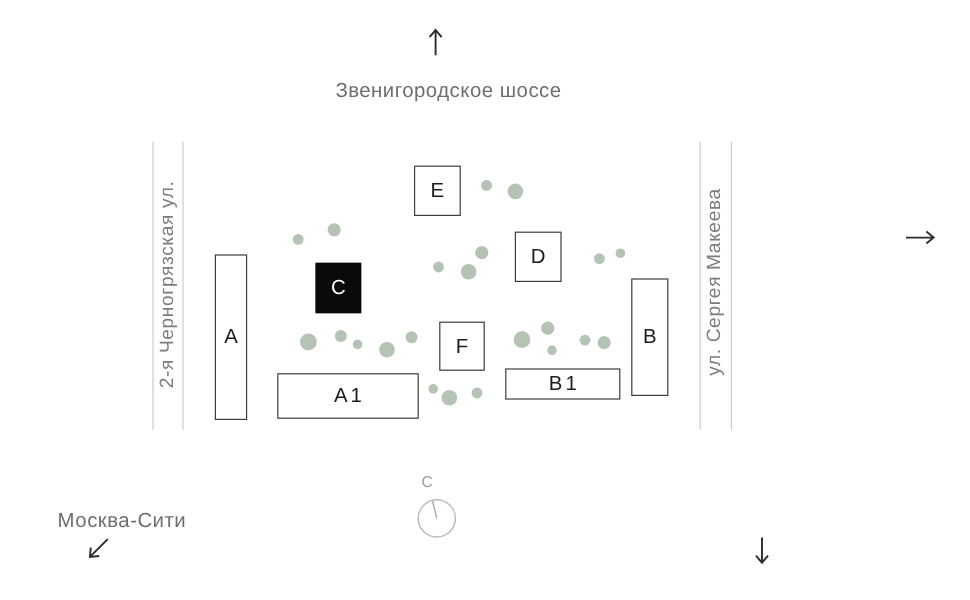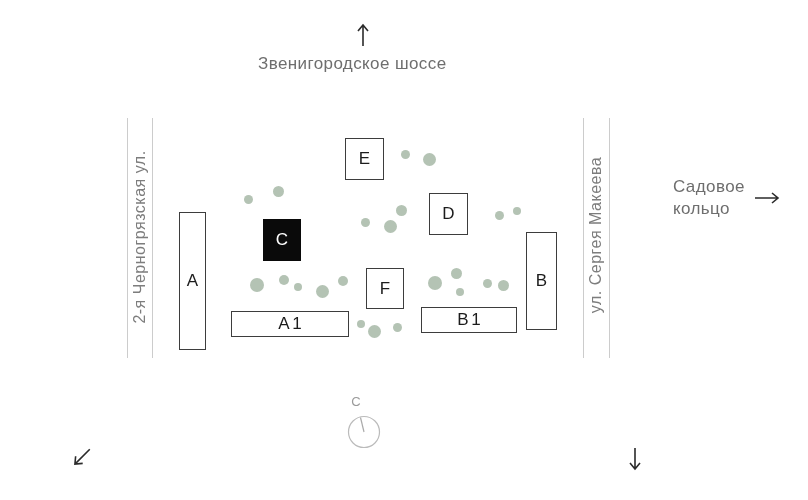--- a/index.html
+++ b/index.html
@@ -31,38 +31,35 @@
   .compass svg{position:absolute;left:0;top:20px;}
 </style>
 </head>
 <body>
 
 <div class="canvas">
 
   <svg class="arrow" style="left:355px;top:22px" width="16" height="26" viewBox="0 0 16 26">
     <path d="M8 24 L8 3 M3 9 L8 3 L13 9" fill="none" stroke="#2b2b2b" stroke-width="1.6"></path>
   </svg>
-  <div class="lbl" style="left:258px;top:54px;width:210px;text-align:left">Звенигородское шоссе</div>
+  <div class="lbl" style="left:258px;top:66px;width:210px;text-align:right">Звенигородское шоссе</div>
 
   <div class="vline" style="left:127px;top:118px;height:240px"></div>
   <div class="vline" style="left:152px;top:118px;height:240px"></div>
   <div class="street-label" style="left:140px;top:237px">2-я Черногрязская ул.</div>
 
   <div class="vline" style="left:583px;top:118px;height:240px"></div>
   <div class="vline" style="left:609px;top:118px;height:240px"></div>
   <div class="street-label" style="left:596px;top:235px">ул. Сергея Макеева</div>
 
-  <div class="lbl" style="left:673px;top:176px;line-height:22px">
-    <div>Садовое</div>
-    <div>кольцо</div>
-  </div>
   <svg class="arrow" style="left:753px;top:191px" width="28" height="14" viewBox="0 0 28 14">
     <path d="M2 7 L25 7 M19 2 L25 7 L19 12" fill="none" stroke="#2b2b2b" stroke-width="1.6"></path>
   </svg>
 
+  <div class="lbl" style="left:48px;top:424px">Москва-Сити</div>
   <svg class="arrow" style="left:74px;top:444px;transform:rotate(45deg)" width="16" height="26" viewBox="0 0 16 26">
     <path d="M8 2 L8 23 M3 17 L8 23 L13 17" fill="none" stroke="#2b2b2b" stroke-width="1.6"></path>
   </svg>
 
   <svg class="arrow" style="left:627px;top:446px" width="16" height="26" viewBox="0 0 16 26">
     <path d="M8 2 L8 23 M3 17 L8 23 L13 17" fill="none" stroke="#2b2b2b" stroke-width="1.6"></path>
   </svg>
 
   <div class="compass">
     <div class="north">С</div>
@@ -106,21 +103,21 @@
       </div>
       <div class="building" style="left: 429px; top: 193px; width: 39px; height: 42px;">
         <span>D</span>
       </div>
       <div class="building" style="left: 366px; top: 268px; width: 38px; height: 41px;">
         <span>F</span>
       </div>
       <div class="building" style="left: 526px; top: 232px; width: 31px; height: 98px;">
         <span>B</span>
       </div>
-      <div class="building wide" style="left: 231px; top: 311px; width: 118px; height: 26px;">
+      <div class="building wide" style="left: 231px; top: 311px; width: 118px; height: 38px;">
         <span>A1</span>
       </div>
       <div class="building wide" style="left: 421px; top: 307px; width: 96px; height: 26px;">
         <span>B1</span>
       </div>
     </div>
 
 </div>
 
 </body></html>

